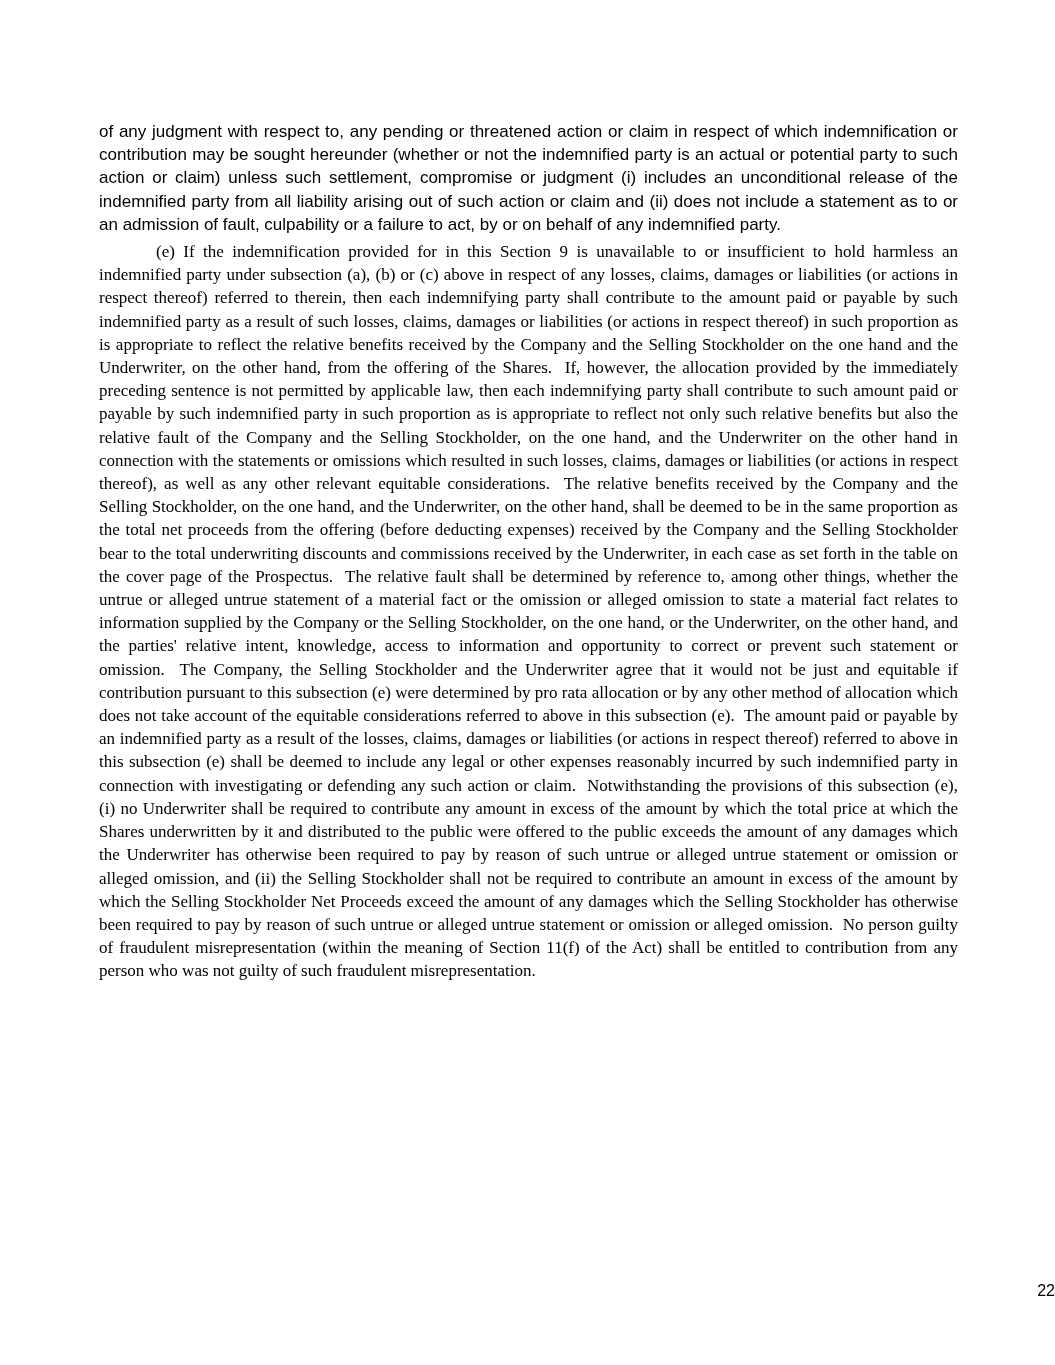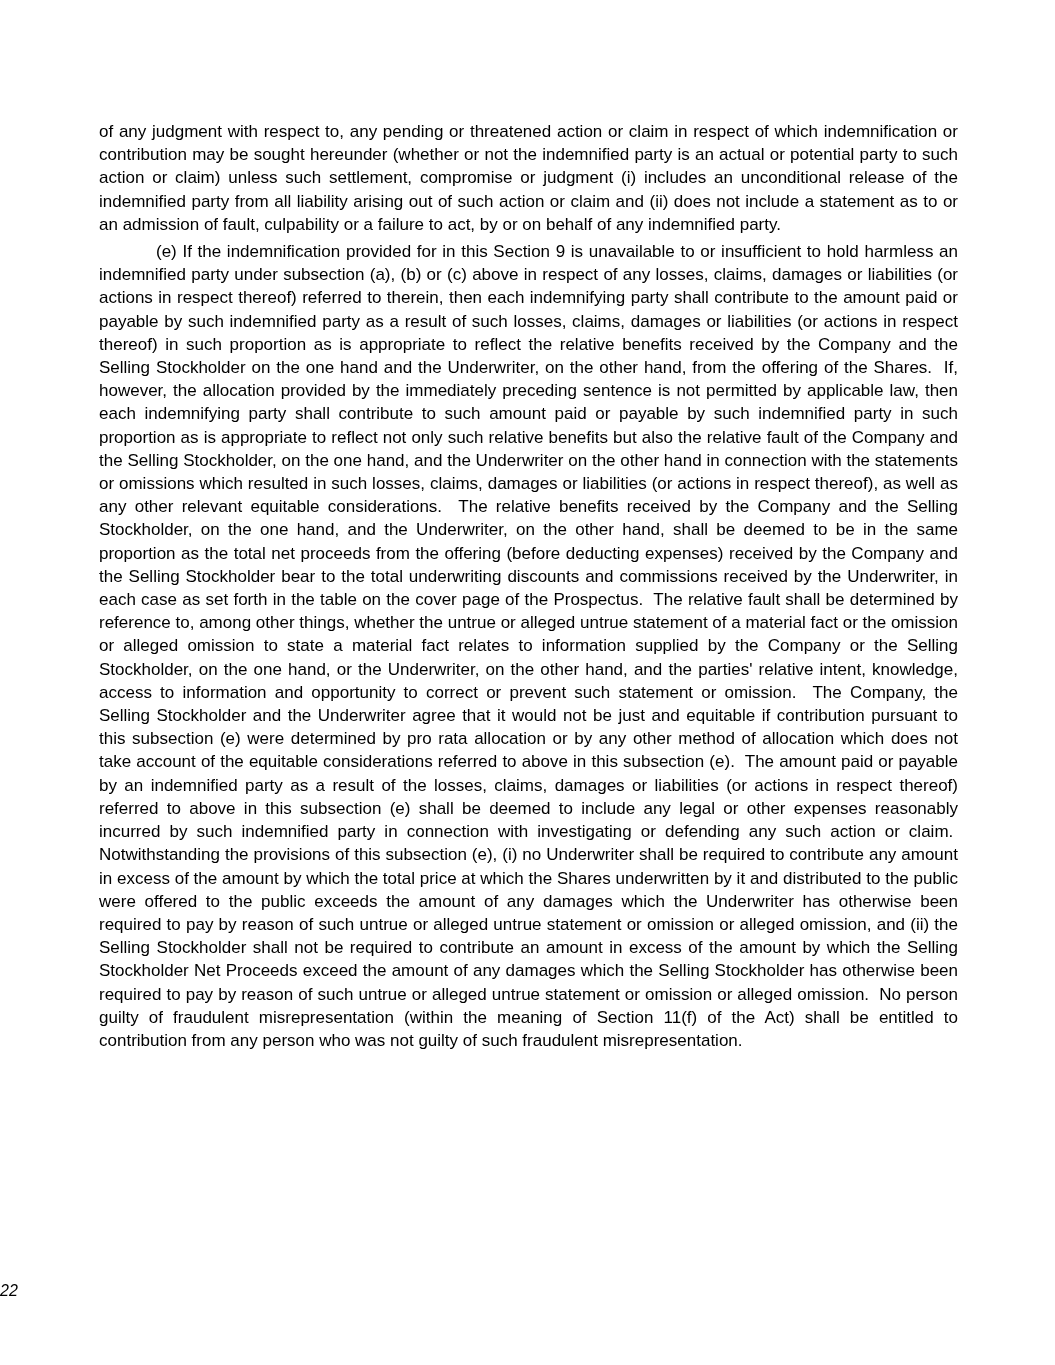--- a/index.html
+++ b/index.html
@@ -24,30 +24,30 @@
     text-align: justify;
     font-size: 17px;
     line-height: 23.2px;
   }
   .para {
     margin: 0 0 4px 0;
     padding: 0;
   }
   .para.indent {
     text-indent: 57px;
+    font-family: Liberation Serif, serif;
   }
   .page-number {
     position: absolute;
     left: 0;
     right: 0;
     top: 1281px;
-    text-align: left;
+    text-align: right;
     font-size: 16px;
     line-height: 20px;
-    font-style: italic;
   }
 </style>
 </head>
 <body>
 
 <div class="page">
   <div class="content">
     <p class="para">of any judgment with respect to, any pending or threatened action or claim in respect of which indemnification or contribution may be sought hereunder (whether or not the indemnified party is an actual or potential party to such action or claim) unless such settlement, compromise or judgment (i) includes an unconditional release of the indemnified party from all liability arising out of such action or claim and (ii) does not include a statement as to or an admission of fault, culpability or a failure to act, by or on behalf of any indemnified party.</p>
     <p class="para indent">(e) If the indemnification provided for in this Section 9 is unavailable to or insufficient to hold harmless an indemnified party under subsection (a), (b) or (c) above in respect of any losses, claims, damages or liabilities (or actions in respect thereof) referred to therein, then each indemnifying party shall contribute to the amount paid or payable by such indemnified party as a result of such losses, claims, damages or liabilities (or actions in respect thereof) in such proportion as is appropriate to reflect the relative benefits received by the Company and the Selling Stockholder on the one hand and the Underwriter, on the other hand, from the offering of the Shares.&nbsp; If, however, the allocation provided by the immediately preceding sentence is not permitted by applicable law, then each indemnifying party shall contribute to such amount paid or payable by such indemnified party in such proportion as is appropriate to reflect not only such relative benefits but also the relative fault of the Company and the Selling Stockholder, on the one hand, and the Underwriter on the other hand in connection with the statements or omissions which resulted in such losses, claims, damages or liabilities (or actions in respect thereof), as well as any other relevant equitable considerations.&nbsp; The relative benefits received by the Company and the Selling Stockholder, on the one hand, and the Underwriter, on the other hand, shall be deemed to be in the same proportion as the total net proceeds from the offering (before deducting expenses) received by the Company and the Selling Stockholder bear to the total underwriting discounts and commissions received by the Underwriter, in each case as set forth in the table on the cover page of the Prospectus.&nbsp; The relative fault shall be determined by reference to, among other things, whether the untrue or alleged untrue statement of a material fact or the omission or alleged omission to state a material fact relates to information supplied by the Company or the Selling Stockholder, on the one hand, or the Underwriter, on the other hand, and the parties' relative intent, knowledge, access to information and opportunity to correct or prevent such statement or omission.&nbsp; The Company, the Selling Stockholder and the Underwriter agree that it would not be just and equitable if contribution pursuant to this subsection (e) were determined by pro rata allocation or by any other method of allocation which does not take account of the equitable considerations referred to above in this subsection (e).&nbsp; The amount paid or payable by an indemnified party as a result of the losses, claims, damages or liabilities (or actions in respect thereof) referred to above in this subsection (e) shall be deemed to include any legal or other expenses reasonably incurred by such indemnified party in connection with investigating or defending any such action or claim.&nbsp; Notwithstanding the provisions of this subsection (e), (i) no Underwriter shall be required to contribute any amount in excess of the amount by which the total price at which the Shares underwritten by it and distributed to the public were offered to the public exceeds the amount of any damages which the Underwriter has otherwise been required to pay by reason of such untrue or alleged untrue statement or omission or alleged omission, and (ii) the Selling Stockholder shall not be required to contribute an amount in excess of the amount by which the Selling Stockholder Net Proceeds exceed the amount of any damages which the Selling Stockholder has otherwise been required to pay by reason of such untrue or alleged untrue statement or omission or alleged omission.&nbsp; No person guilty of fraudulent misrepresentation (within the meaning of Section 11(f) of the Act) shall be entitled to contribution from any person who was not guilty of such fraudulent misrepresentation.</p>
   </div>

